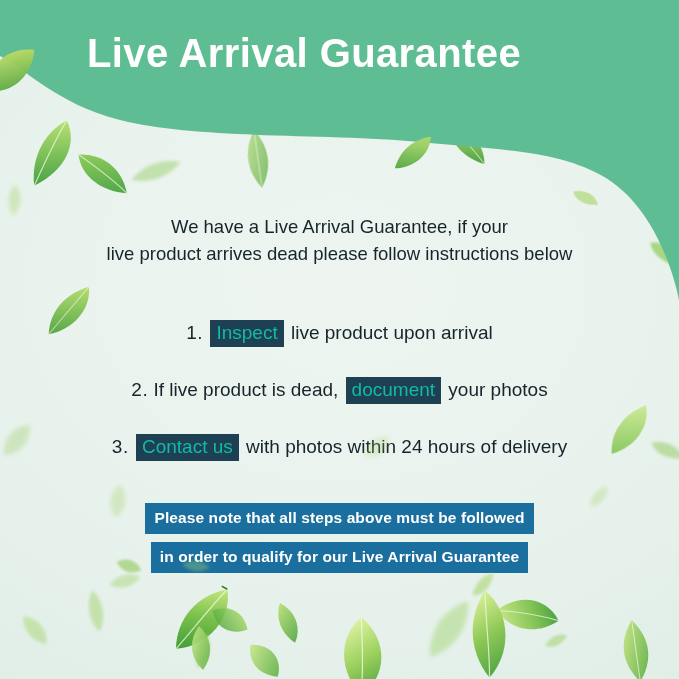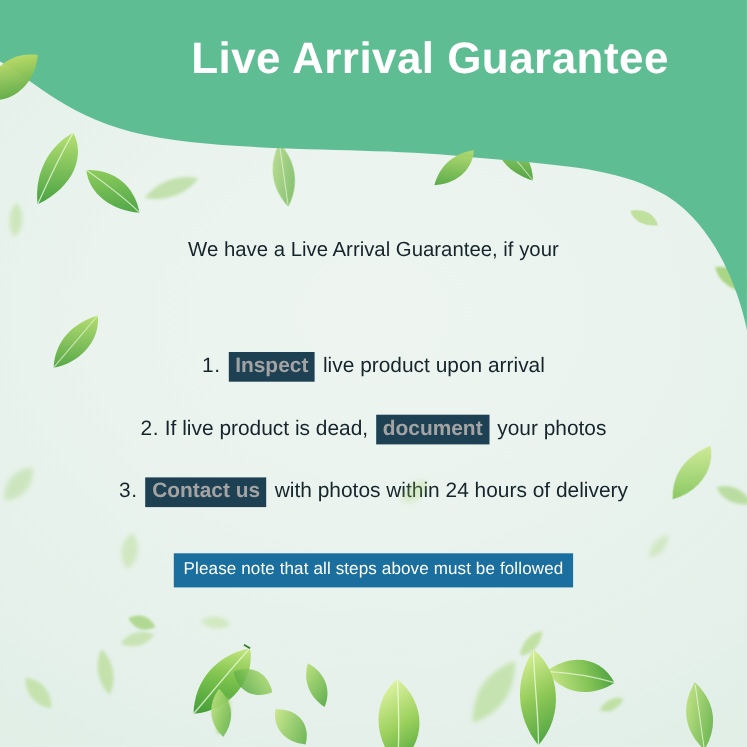--- a/index.html
+++ b/index.html
@@ -41,21 +41,21 @@
     width: 679px;
     height: 340px;
     pointer-events: none;
   }
 
   .header-title {
     position: absolute;
     top: 31px;
     left: 0;
     width: 608px;
-    text-align: right;
+    text-align: center;
     color: #ffffff;
     font-size: 40px;
     font-weight: bold;
     letter-spacing: 0.4px;
     font-family: "Liberation Sans", sans-serif;
     white-space: nowrap;
   }
 
   
   .content {
@@ -90,42 +90,42 @@
     color: #16252c;
     font-size: 19px;
     line-height: 26px;
     white-space: nowrap;
     margin-bottom: 30px;
   }
   .step .num { letter-spacing: 0.5px; }
   .hl {
     display: inline-block;
     background: #1d4052;
-    color: #a3a3a3;
-    font-weight: bold;
+    color: #14b8a6;
+    font-weight: normal;
     padding: 2px 6px 3px 6px;
     margin: 0 2px;
     line-height: 22px;
     vertical-align: baseline;
   }
 
   .notice {
     position: absolute;
     top: 503px;
     left: 0;
     width: 679px;
     text-align: center;
   }
   .notice-line {
     display: block;
     margin: 0 auto 8px auto;
     background: #1a6f9e;
     color: #ffffff;
     font-size: 15.5px;
-    font-weight: normal;
+    font-weight: bold;
     line-height: 26px;
     padding: 2px 9px 3px 9px;
     width: max-content;
     letter-spacing: 0.1px;
     white-space: nowrap;
   }
 </style>
 </head>
 <body>
 
@@ -242,20 +242,21 @@
         <path d="M1 22 C12 5 30 0 45 3 C38 21 18 27 1 22 Z" fill="url(#lg7)"></path>
       </svg>
   </div>
 
   <div class="header-title">Live Arrival Guarantee</div>
 
   <div class="content">
 
     <div class="intro">
       <div>We have a Live Arrival Guarantee, if your</div>
+      <div>live product arrives dead please follow instructions below</div>
     </div>
 
     <div class="steps">
 
       <div class="step">
         <span class="num">1.</span>
         <span class="hl">Inspect</span>
         <span>live product upon arrival</span>
       </div>
 
@@ -269,20 +270,21 @@
       <div class="step">
         <span class="num">3.</span>
         <span class="hl">Contact us</span>
         <span>with photos within 24 hours of delivery</span>
       </div>
 
     </div>
 
     <div class="notice">
       <span class="notice-line">Please note that all steps above must be followed</span>
+      <span class="notice-line">in order to qualify for our Live Arrival Guarantee</span>
     </div>
 
   </div>
 
   <div class="leaf-layer">
     <div class="leaf" style="left:40px; top:294px; transform:rotate(-24deg); opacity:.95;">
       <svg width="58" height="34" viewBox="0 0 58 34">
           <defs>
             <linearGradient id="lg8" x1="0" y1="1" x2="1" y2="0">
               <stop offset="0" stop-color="#4da23e"></stop>

